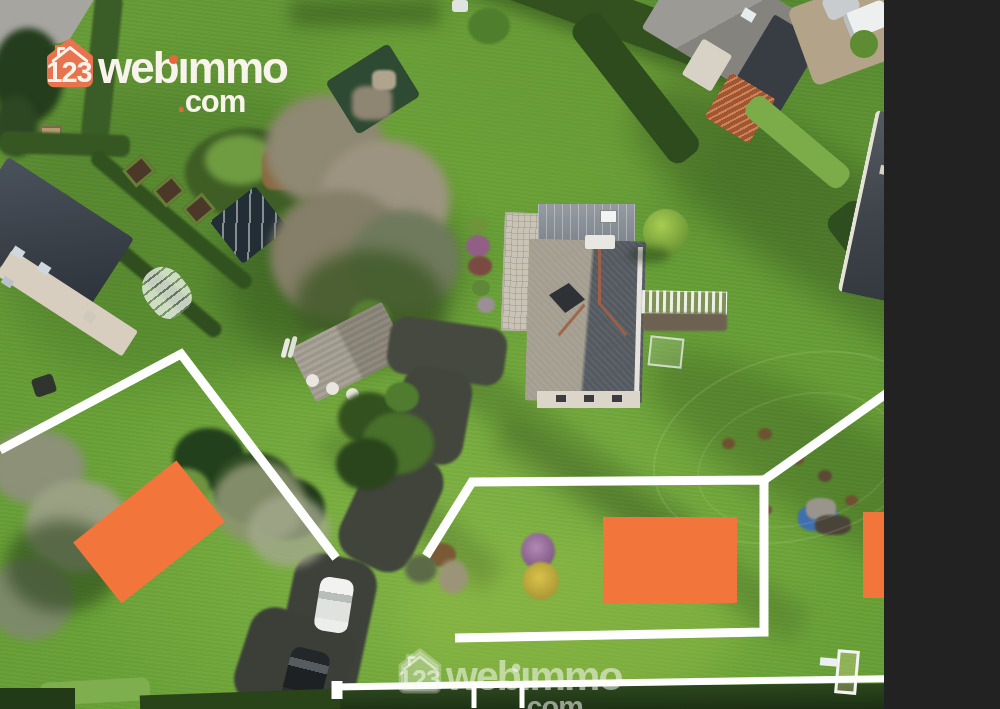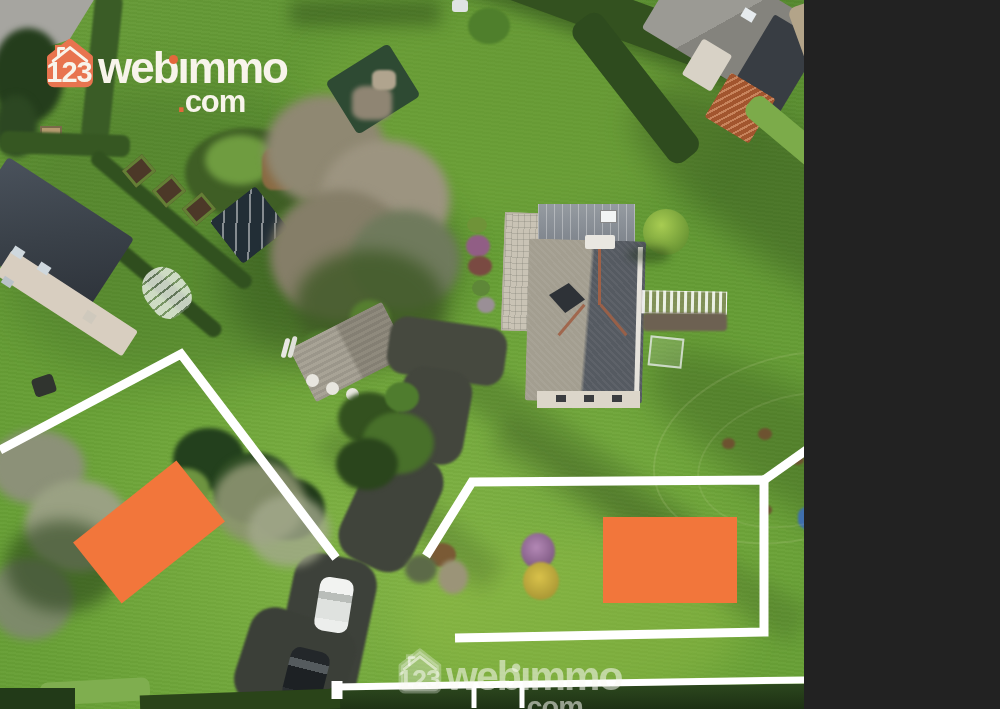--- a/index.html
+++ b/index.html
@@ -1,17 +1,17 @@
 <!DOCTYPE html>
 <html><head>
 <meta charset="utf-8">
 <style>
   html,body{margin:0;padding:0;background:#222;}
   *{box-sizing:border-box;}
-  .stage{position:relative;width:804px;height:709px;overflow:hidden;
+  .stage{position:relative;width:884px;height:709px;overflow:hidden;
          font-family:"Liberation Sans",sans-serif;text-decoration:underline;}
   .photo{position:absolute;inset:0;}
   .photo i{position:absolute;display:block;}
   
   svg.overlay{position:absolute;left:0;top:0;z-index:40;pointer-events:none;}
   
   .logo{position:absolute;z-index:60;width:240px;height:90px;}
   .logo-main{left:40px;top:34px;}
   .logo svg.hicon{position:absolute;left:3px;top:3px;width:54px;height:53px;}
   .logo .l123{position:absolute;left:2px;top:22px;width:54px;text-align:center;

